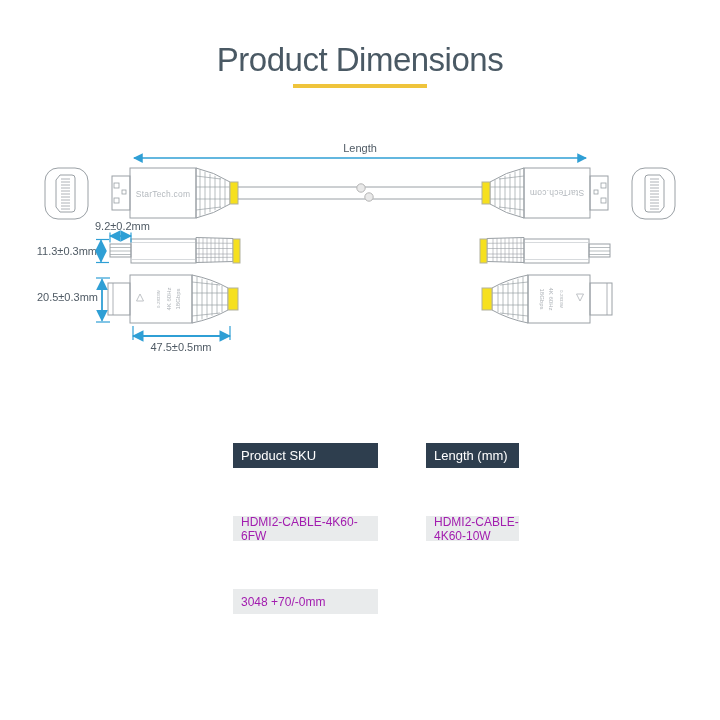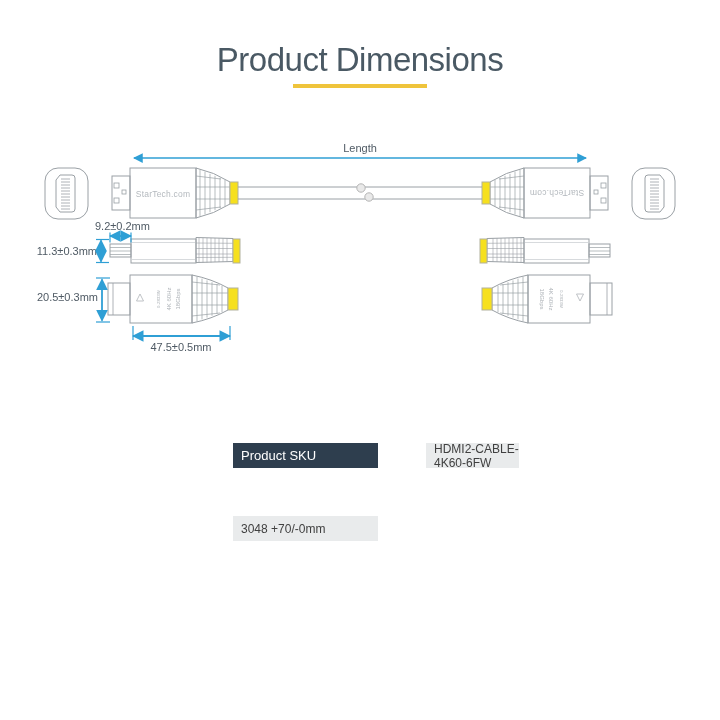--- a/index.html
+++ b/index.html
@@ -18,21 +18,21 @@
   .diagram text{font-family:"Liberation Sans", sans-serif;}
   .dim-label{fill:#4f5a64;font-size:11px;}
   .brand-label{fill:#b4b9be;font-size:8.5px;letter-spacing:0.2px;}
   .marking{fill:#aeb3b8;}
   .spec-table{
     position:absolute;left:233px;top:443px;width:240px;
     display:grid;grid-template-columns:145px 93px;column-gap:2px;row-gap:5px;grid-auto-rows:25px;gap:48px;
   }
   .spec-table .cell{display:flex;align-items:center;padding-left:8px;box-sizing:border-box;}
   .spec-table .th{background:#2e3e4e;color:#ffffff;font-size:13px;}
-  .spec-table .td{background:#e9ebec;color:#404040;font-size:12px;}
+  .spec-table .td{background:#e9ebec;color:#a21caf;font-size:12px;}
 </style>
 </head>
 <body>
 
 <div class="page-title">Product Dimensions</div>
 <div class="title-underline"></div>
 
 <svg class="diagram" viewBox="0 0 720 240">
   <defs>
     <marker id="arr" viewBox="0 0 10 10" refX="9" refY="5" markerWidth="6.5" markerHeight="6.5" orient="auto-start-reverse">
@@ -176,15 +176,17 @@
   <g>
     <path d="M576.5,164 L583.5,164 L580,171 Z" fill="none" stroke="#aeb3b8" stroke-width="0.8"></path>
     <text transform="rotate(90 562 169)" x="562" y="171" text-anchor="middle" class="marking" font-size="4.4">0-2833W</text>
     <text transform="rotate(90 551 169)" x="551" y="171" text-anchor="middle" class="marking" font-size="6">4K 60Hz</text>
     <text transform="rotate(90 542 169)" x="542" y="171" text-anchor="middle" class="marking" font-size="6">18Gbps</text>
   </g>
 </svg>
 
 <div class="spec-table">
   <div class="cell th">Product SKU</div>
+  <div class="cell th">Length (mm)</div>
   <div class="cell td">HDMI2-CABLE-4K60-6FW</div>
+  <div class="cell td">HDMI2-CABLE-4K60-10W</div>
   <div class="cell td">3048 +70/-0mm</div>
 </div>
 
 </body></html>

